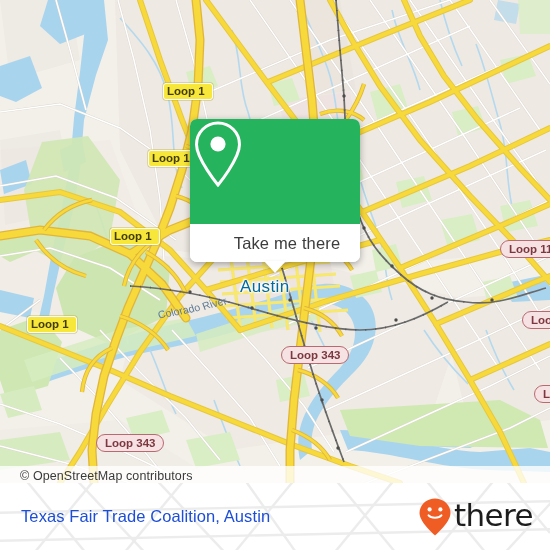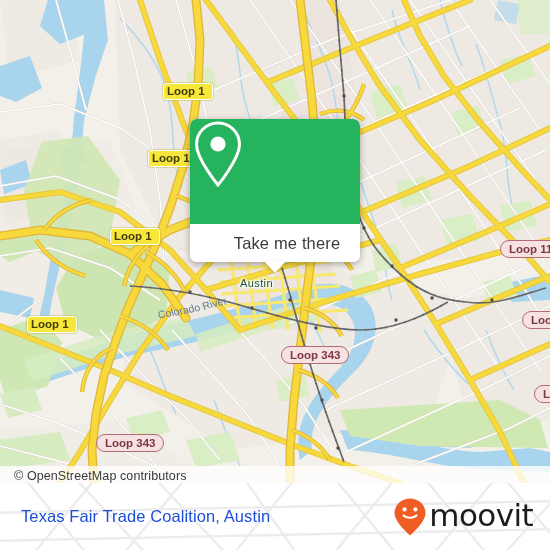--- a/index.html
+++ b/index.html
@@ -10,21 +10,21 @@
   #map{position:absolute;left:0;top:0;width:550px;height:483px;overflow:hidden;background:#f2efe9;}
   #map svg{position:absolute;left:0;top:0;}
 
   
   #attribution{
     position:absolute;left:0;top:466px;width:550px;height:19px;
     background:rgba(255,255,255,0.78);
     display:flex;align-items:center;
   }
   #attribution span{
-    font-size:12.5px;color:#3a3a3a;padding-left:14px;letter-spacing:0.1px;
+    font-size:12.5px;color:#3a3a3a;padding-left:20px;letter-spacing:0.1px;
     font-family:"Liberation Sans","DejaVu Sans",sans-serif;
   }
 
   
   #popup{
     position:absolute;left:190px;top:119px;width:170px;height:143px;
     border-radius:7px;background:#fff;
     box-shadow:0 2px 7px rgba(0,0,0,0.33);
     overflow:visible;
   }
@@ -84,21 +84,21 @@
     box-shadow:0 0 0 0.7px rgba(180,160,40,0.45);
     font-family:"Liberation Sans","DejaVu Sans",sans-serif;
   }
   .shield.trunk{
     background:#f6e2e2;border:1.6px solid #b76a72;border-radius:9px;
     color:#7d3740;font-weight:bold;font-size:11.5px;
     padding:1px 8px 2px 8px;height:18px;
     font-family:"Liberation Sans","DejaVu Sans",sans-serif;
   }
   .placelabel{
-    position:absolute;color:#14532d;font-size:11px;letter-spacing:0.4px;
+    position:absolute;color:#0369a1;font-size:17px;letter-spacing:0.4px;
     font-family:"Liberation Sans","DejaVu Sans",sans-serif;
     text-shadow:0 0 3px #fff,0 0 3px #fff,0 0 2px #fff,1px 1px 2px #fff,-1px -1px 2px #fff;
   }
   .riverlabel{font-size:10.5px;fill:#5d7a97;font-family:"Liberation Sans","DejaVu Sans",sans-serif;}
 </style>
 </head>
 <body>
 
 <div id="app">
 
@@ -479,17 +479,17 @@
     </svg>
     <div id="footer-title">Texas Fair Trade Coalition, Austin</div>
     <div id="brand">
       <svg id="brand-mark" width="34" height="40" viewBox="0 0 34 40">
         <path d="M17 1.5 C8.3 1.5 1.5 8.1 1.5 16.1 C1.5 25.6 17 38.5 17 38.5
                  C17 38.5 32.5 25.6 32.5 16.1 C32.5 8.1 25.7 1.5 17 1.5 Z" fill="#ef5c24"></path>
         <circle cx="11.6" cy="12.4" r="2.1" fill="#ffffff"></circle>
         <circle cx="22.4" cy="12.4" r="2.1" fill="#ffffff"></circle>
         <path d="M10.6 18.4 C13.2 21.6 20.8 21.6 23.4 18.4" stroke="#ffffff" stroke-width="2.1" fill="none" stroke-linecap="round"></path>
       </svg>
-      <div id="brand-text">moovit</div>
+      <div id="brand-text">there</div>
     </div>
   </div>
 
 </div>
 
 </body></html>

